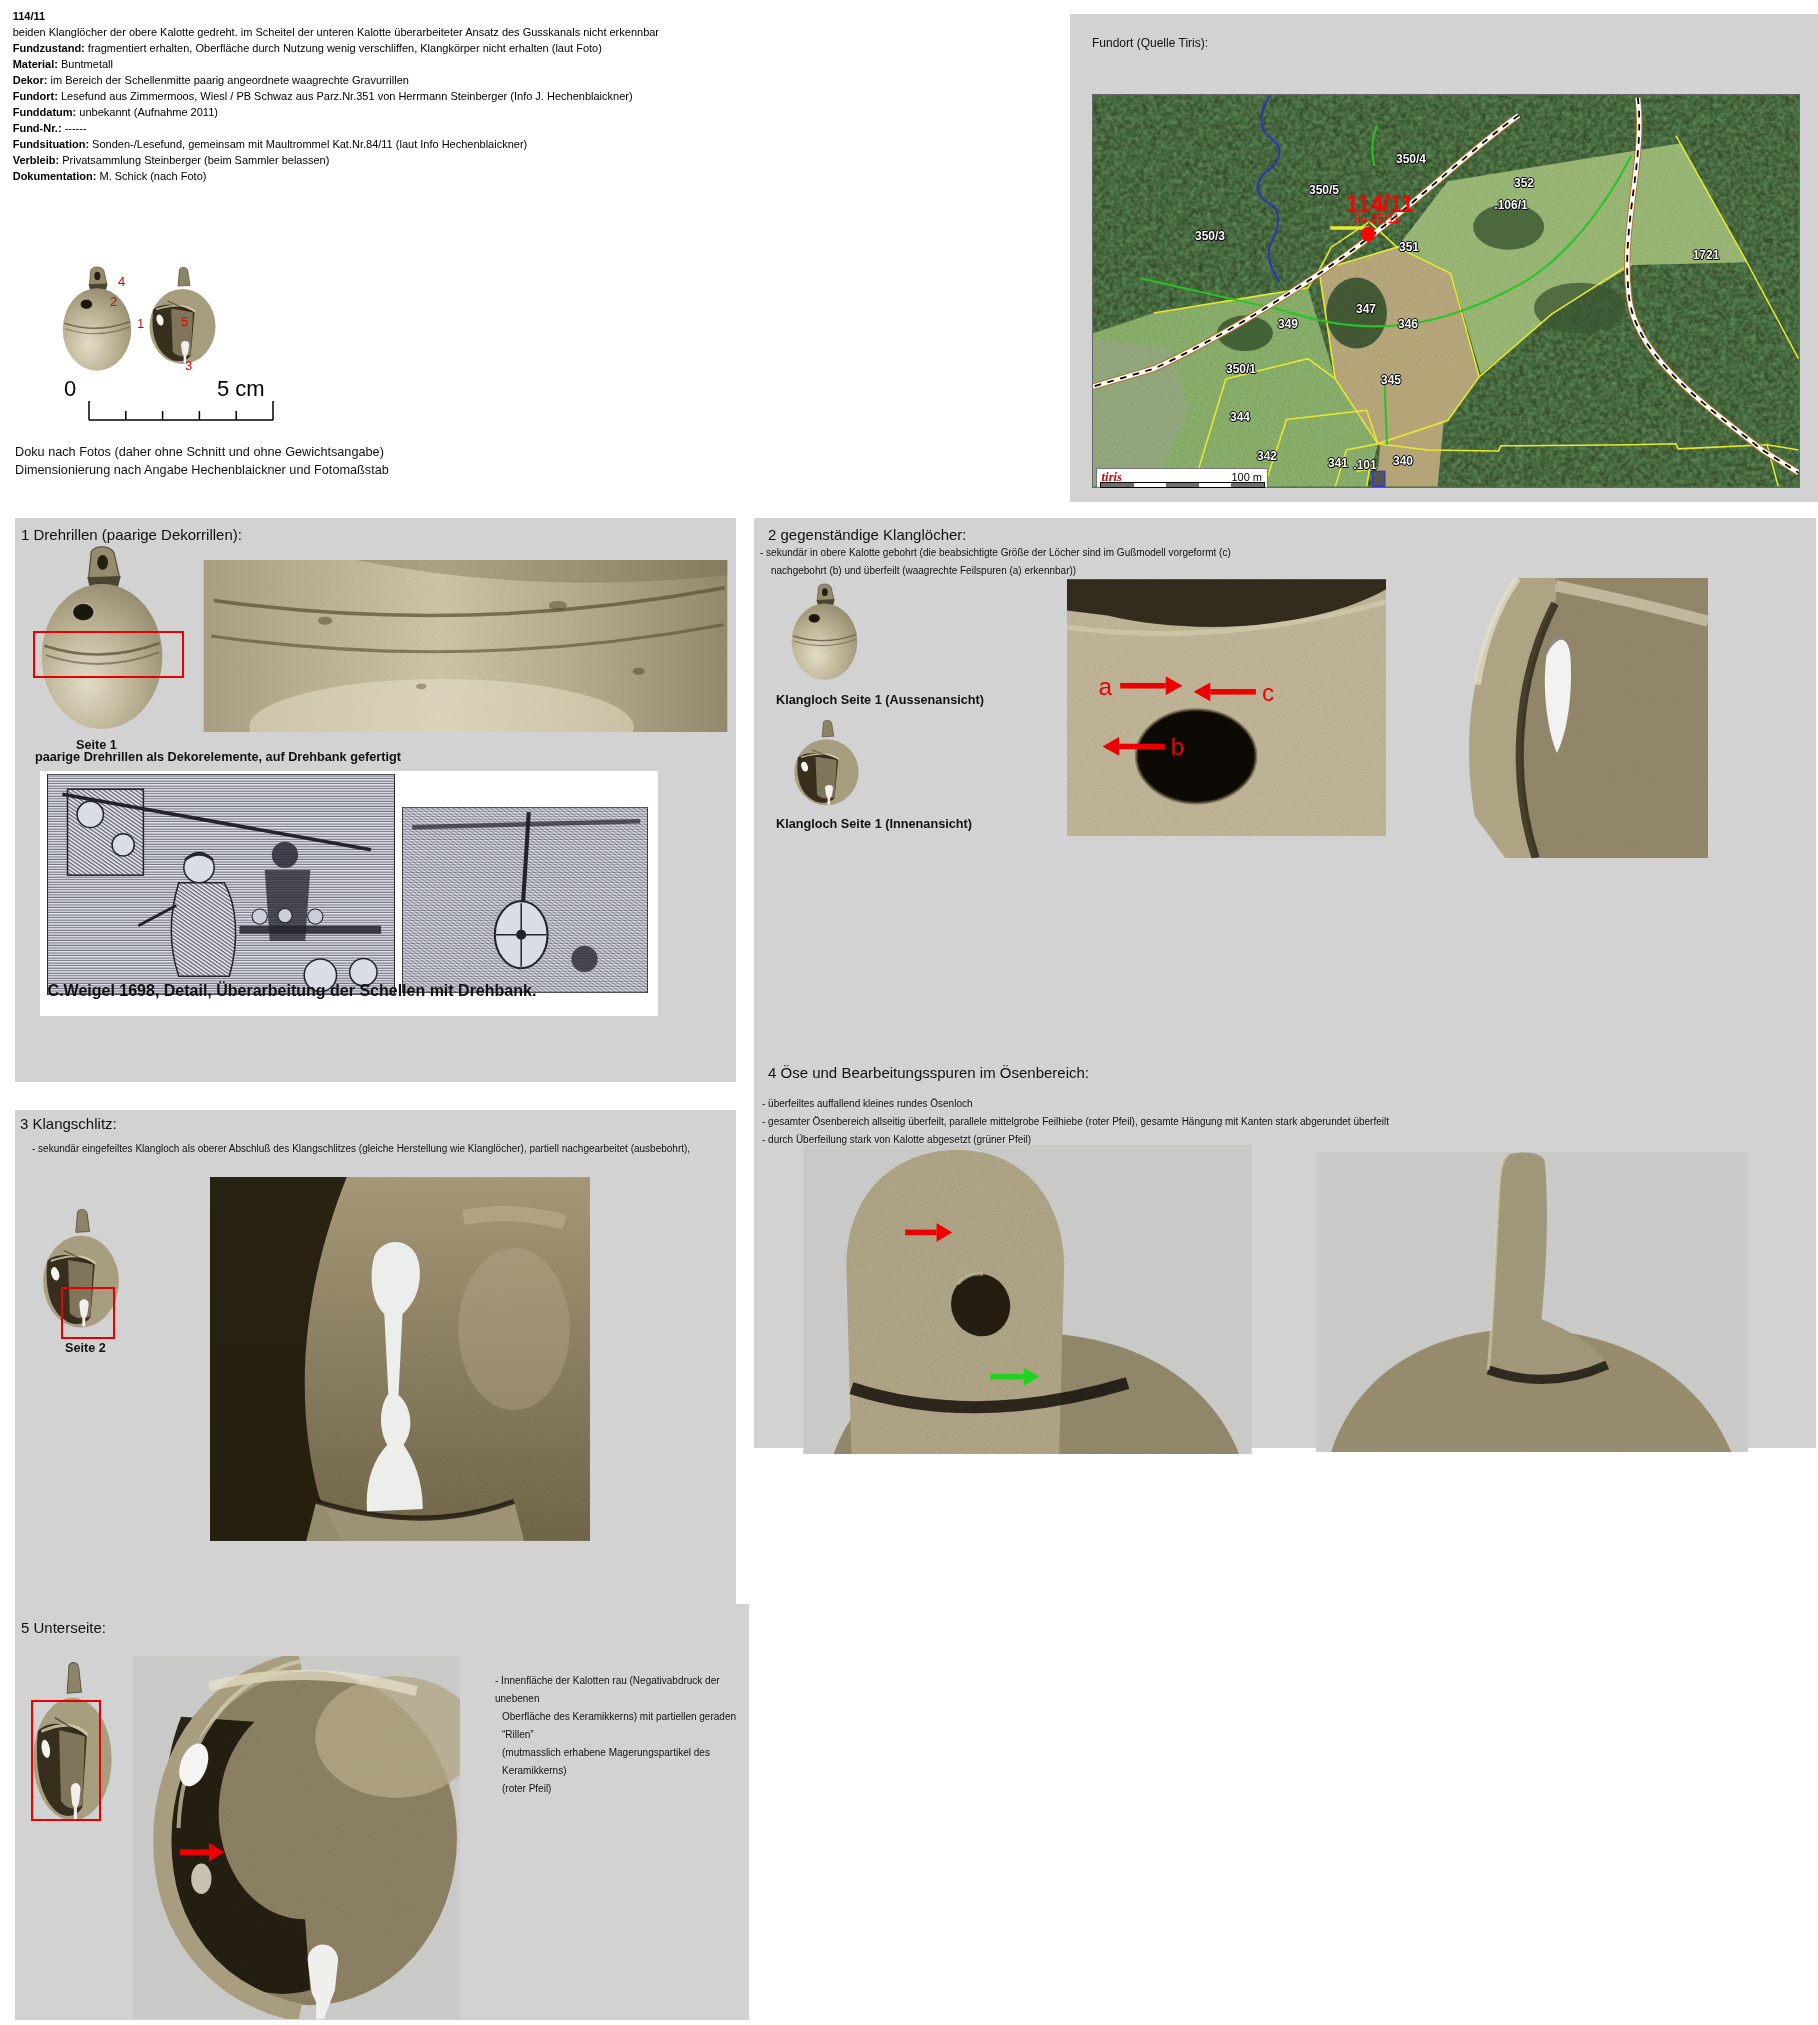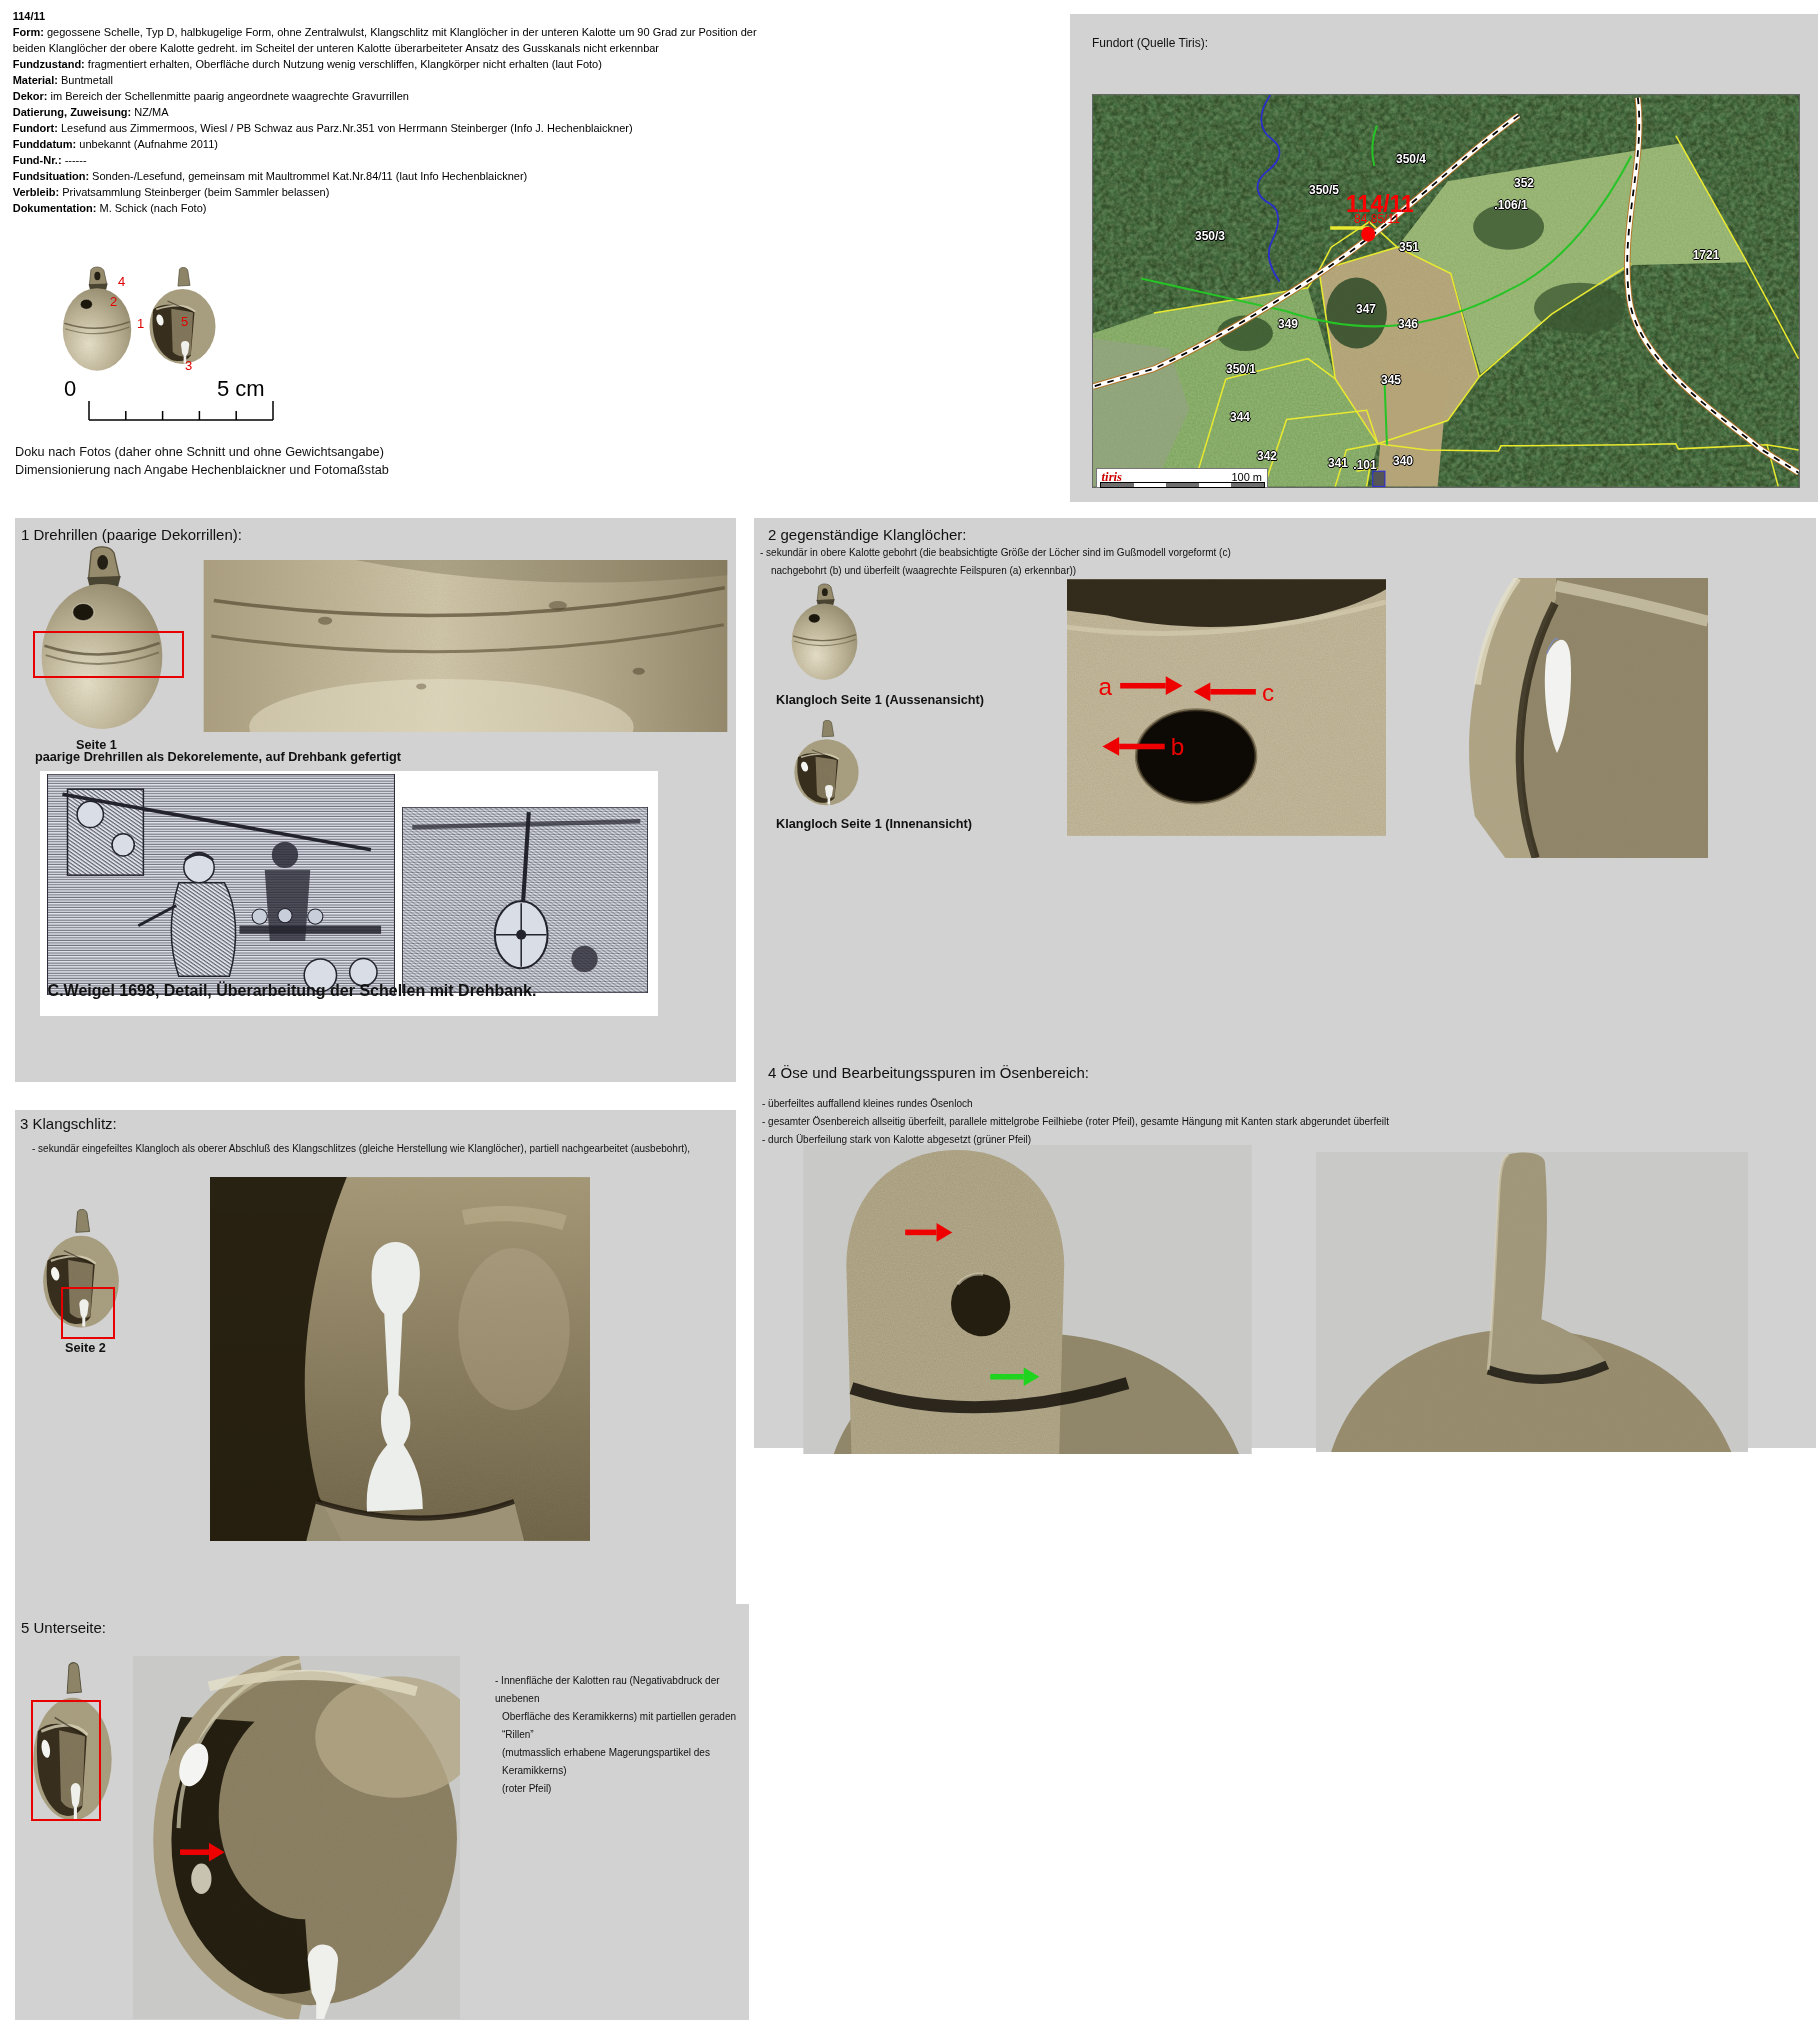--- a/index.html
+++ b/index.html
@@ -108,26 +108,24 @@
     <path d="M60,96 L128,128" stroke="#241f12" stroke-width="3" opacity="0.6"></path>
     <ellipse cx="40" cy="150" rx="9" ry="16" fill="#f4f4f0" transform="rotate(-15 40 150)"></ellipse>
     <path d="M96,220 a11,11 0 1 1 22,0 l-3,22 a9,16 0 0 1 -16,2 Z" fill="#efefec"></path>
     <rect x="103" y="240" width="7" height="32" fill="#efefec"></rect>
   </g>
 </defs>
 </svg>
 
 <div class="hblock">
   <div><span class="lb">114/11</span></div>
-  <div><span class="lb">Form:</span><span> gegossene Schelle, Typ D, halbkugelige Form, ohne Zentralwulst, Klangschlitz mit Klanglöcher in der unteren Kalotte um 90 Grad zur Position der</span></div>
   <div><span>beiden Klanglöcher der obere Kalotte gedreht. im Scheitel der unteren Kalotte überarbeiteter Ansatz des Gusskanals nicht erkennbar</span></div>
   <div><span class="lb">Fundzustand:</span><span> fragmentiert erhalten, Oberfläche durch Nutzung wenig verschliffen, Klangkörper nicht erhalten (laut Foto)</span></div>
   <div><span class="lb">Material:</span><span> Buntmetall</span></div>
   <div><span class="lb">Dekor:</span><span> im Bereich der Schellenmitte paarig angeordnete waagrechte Gravurrillen</span></div>
-  <div><span class="lb">Datierung, Zuweisung:</span><span> NZ/MA</span></div>
   <div><span class="lb">Fundort:</span><span> Lesefund aus Zimmermoos, Wiesl / PB Schwaz aus Parz.Nr.351 von Herrmann Steinberger (Info J. Hechenblaickner)</span></div>
   <div><span class="lb">Funddatum:</span><span> unbekannt (Aufnahme 2011)</span></div>
   <div><span class="lb">Fund-Nr.:</span><span> ------</span></div>
   <div><span class="lb">Fundsituation:</span><span> Sonden-/Lesefund, gemeinsam mit Maultrommel Kat.Nr.84/11 (laut Info Hechenblaickner)</span></div>
   <div><span class="lb">Verbleib:</span><span> Privatsammlung Steinberger (beim Sammler belassen)</span></div>
   <div><span class="lb">Dokumentation:</span><span> M. Schick (nach Foto)</span></div>
 </div>
 
 <svg class="abs" style="left:59px;top:266px" width="76" height="107" viewBox="0 0 200 280" preserveAspectRatio="none">
     <use href="#bellFront"></use>

